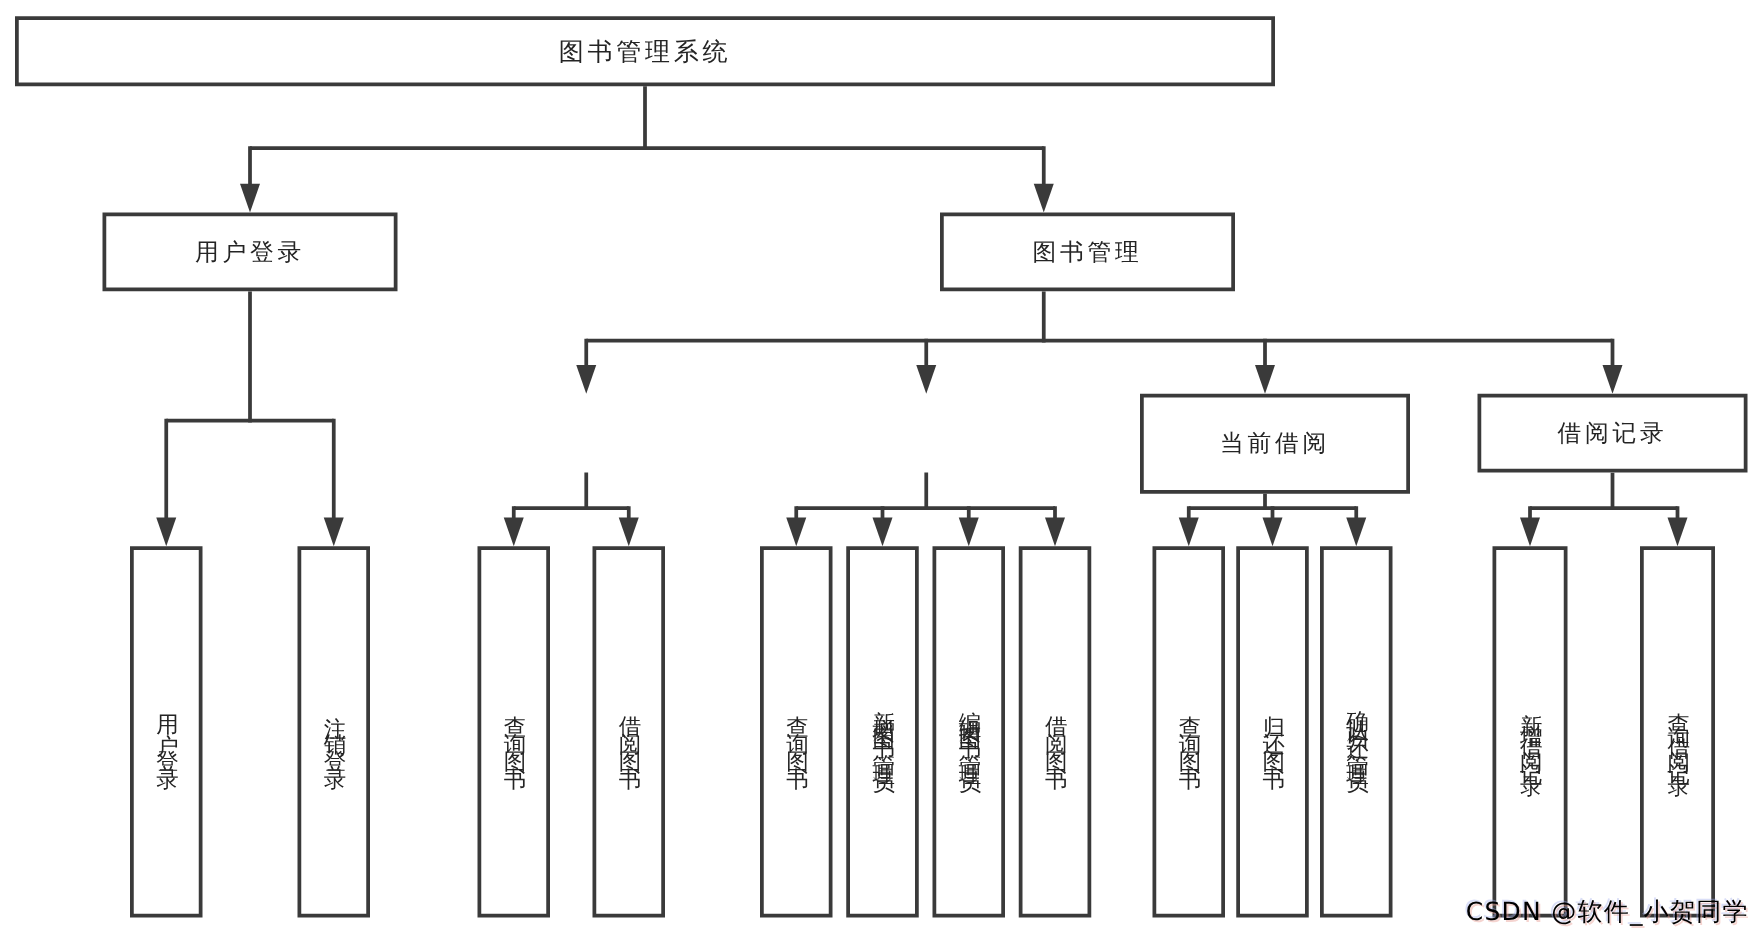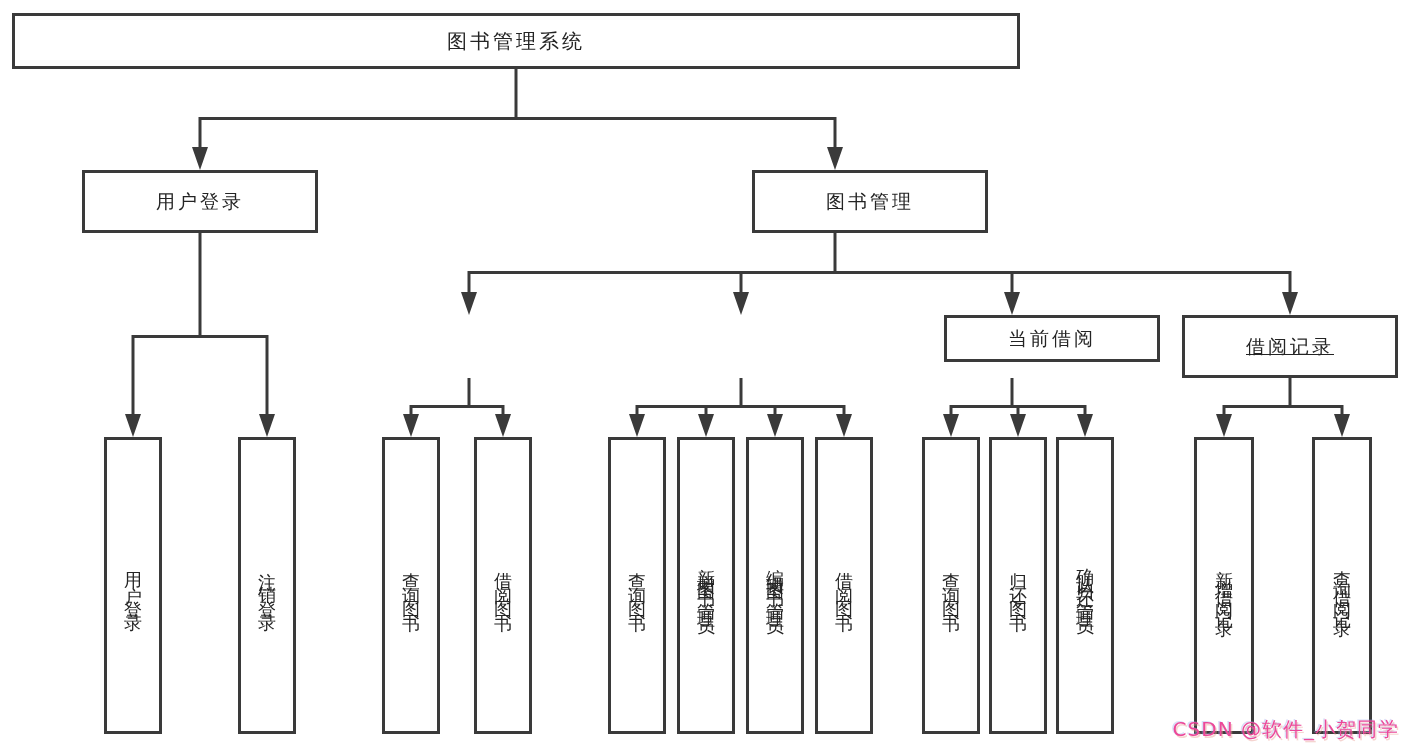--- a/index.html
+++ b/index.html
@@ -34,21 +34,21 @@
   }
   .sp-lg span { letter-spacing: 14px; }  
   .sp-md span { letter-spacing: 10px; }  
   .sp-sm span { letter-spacing: 7px; }   
   .watermark {
     position: absolute;
     right: 6px;
     bottom: 4px;
     font-size: 20px;
     letter-spacing: 1px;
-    color: #ec4899;
+    color: #000000;
     text-shadow: 1.5px 1.5px 0 rgba(232,160,150,0.45), -1.5px -1.5px 0 rgba(160,172,235,0.4);
     white-space: nowrap;
   }
 </style>
 </head>
 <body>
 
 <div class="stage">
 
   <svg class="wires" width="1405" height="747" viewBox="0 0 1405 747" aria-hidden="true">
@@ -121,24 +121,24 @@
     <span>图书管理系统</span>
   </div>
 
   <div class="node hnode" style="left:82px; top:170px; width:236px; height:63px;">
     <span>用户登录</span>
   </div>
   <div class="node hnode" style="left:717px; top:170px; width:236px; height:63px;margin-left:35px;">
     <span>图书管理</span>
   </div>
 
-  <div class="node hnode" style="left:944px; top:315px; width:216px; height:47px;">
+  <div class="node hnode" style="left:912px; top:315px; width:216px; height:80px;">
     <span>当前借阅</span>
   </div>
-  <div class="node hnode" style="left:1182px; top:315px; width:216px; height:63px;text-decoration:underline;">
+  <div class="node hnode" style="left:1182px; top:315px; width:216px; height:63px;">
     <span>借阅记录</span>
   </div>
 
   <div class="node vnode sp-lg" style="left:104px; top:437px; width:58px; height:297px;">
     <span>用户登录</span>
   </div>
   <div class="node vnode sp-lg" style="left:238px; top:437px; width:58px; height:297px;">
     <span>注销登录</span>
   </div>
 

